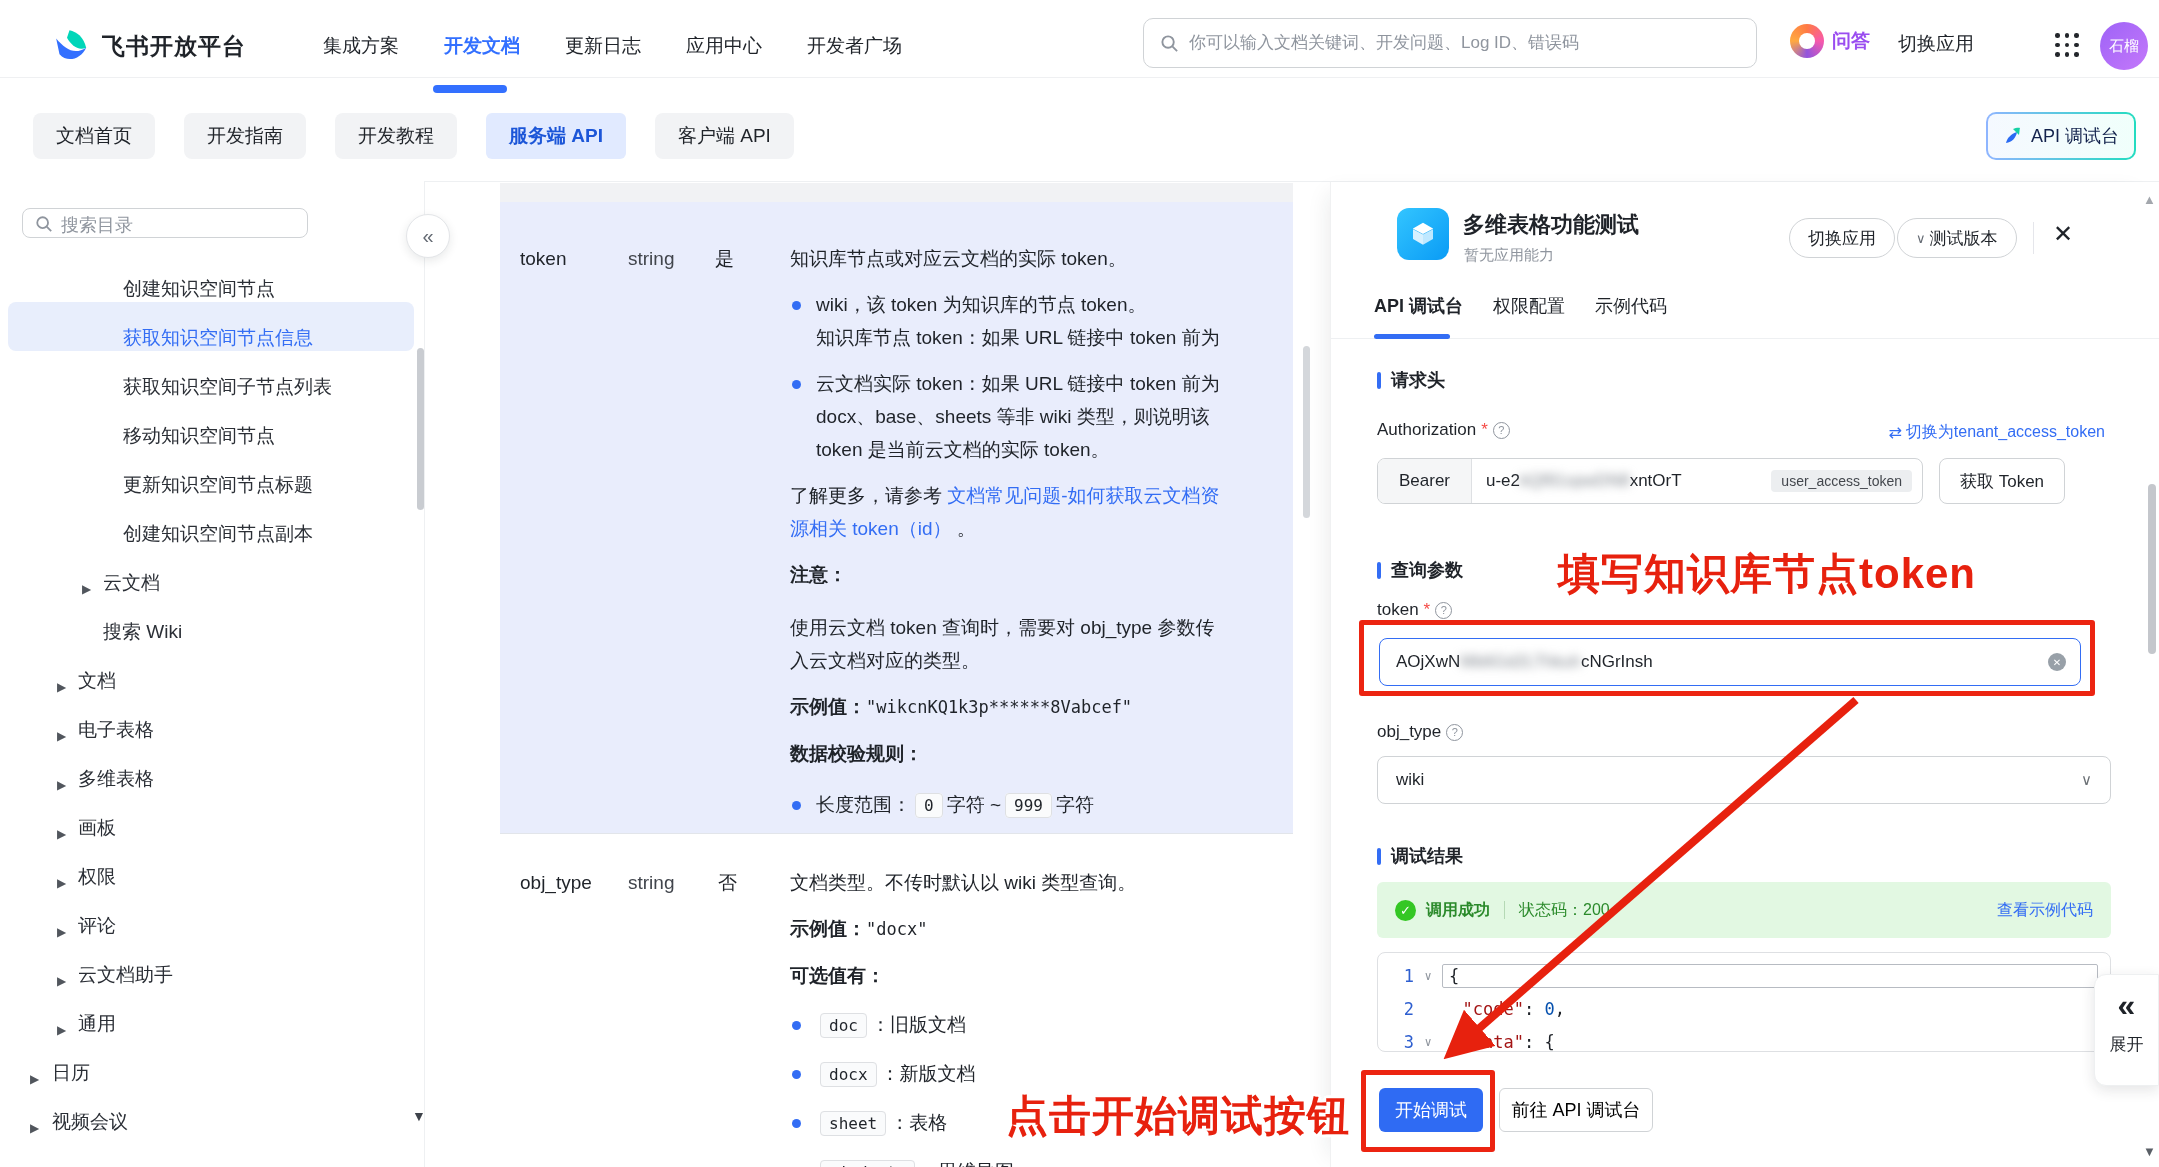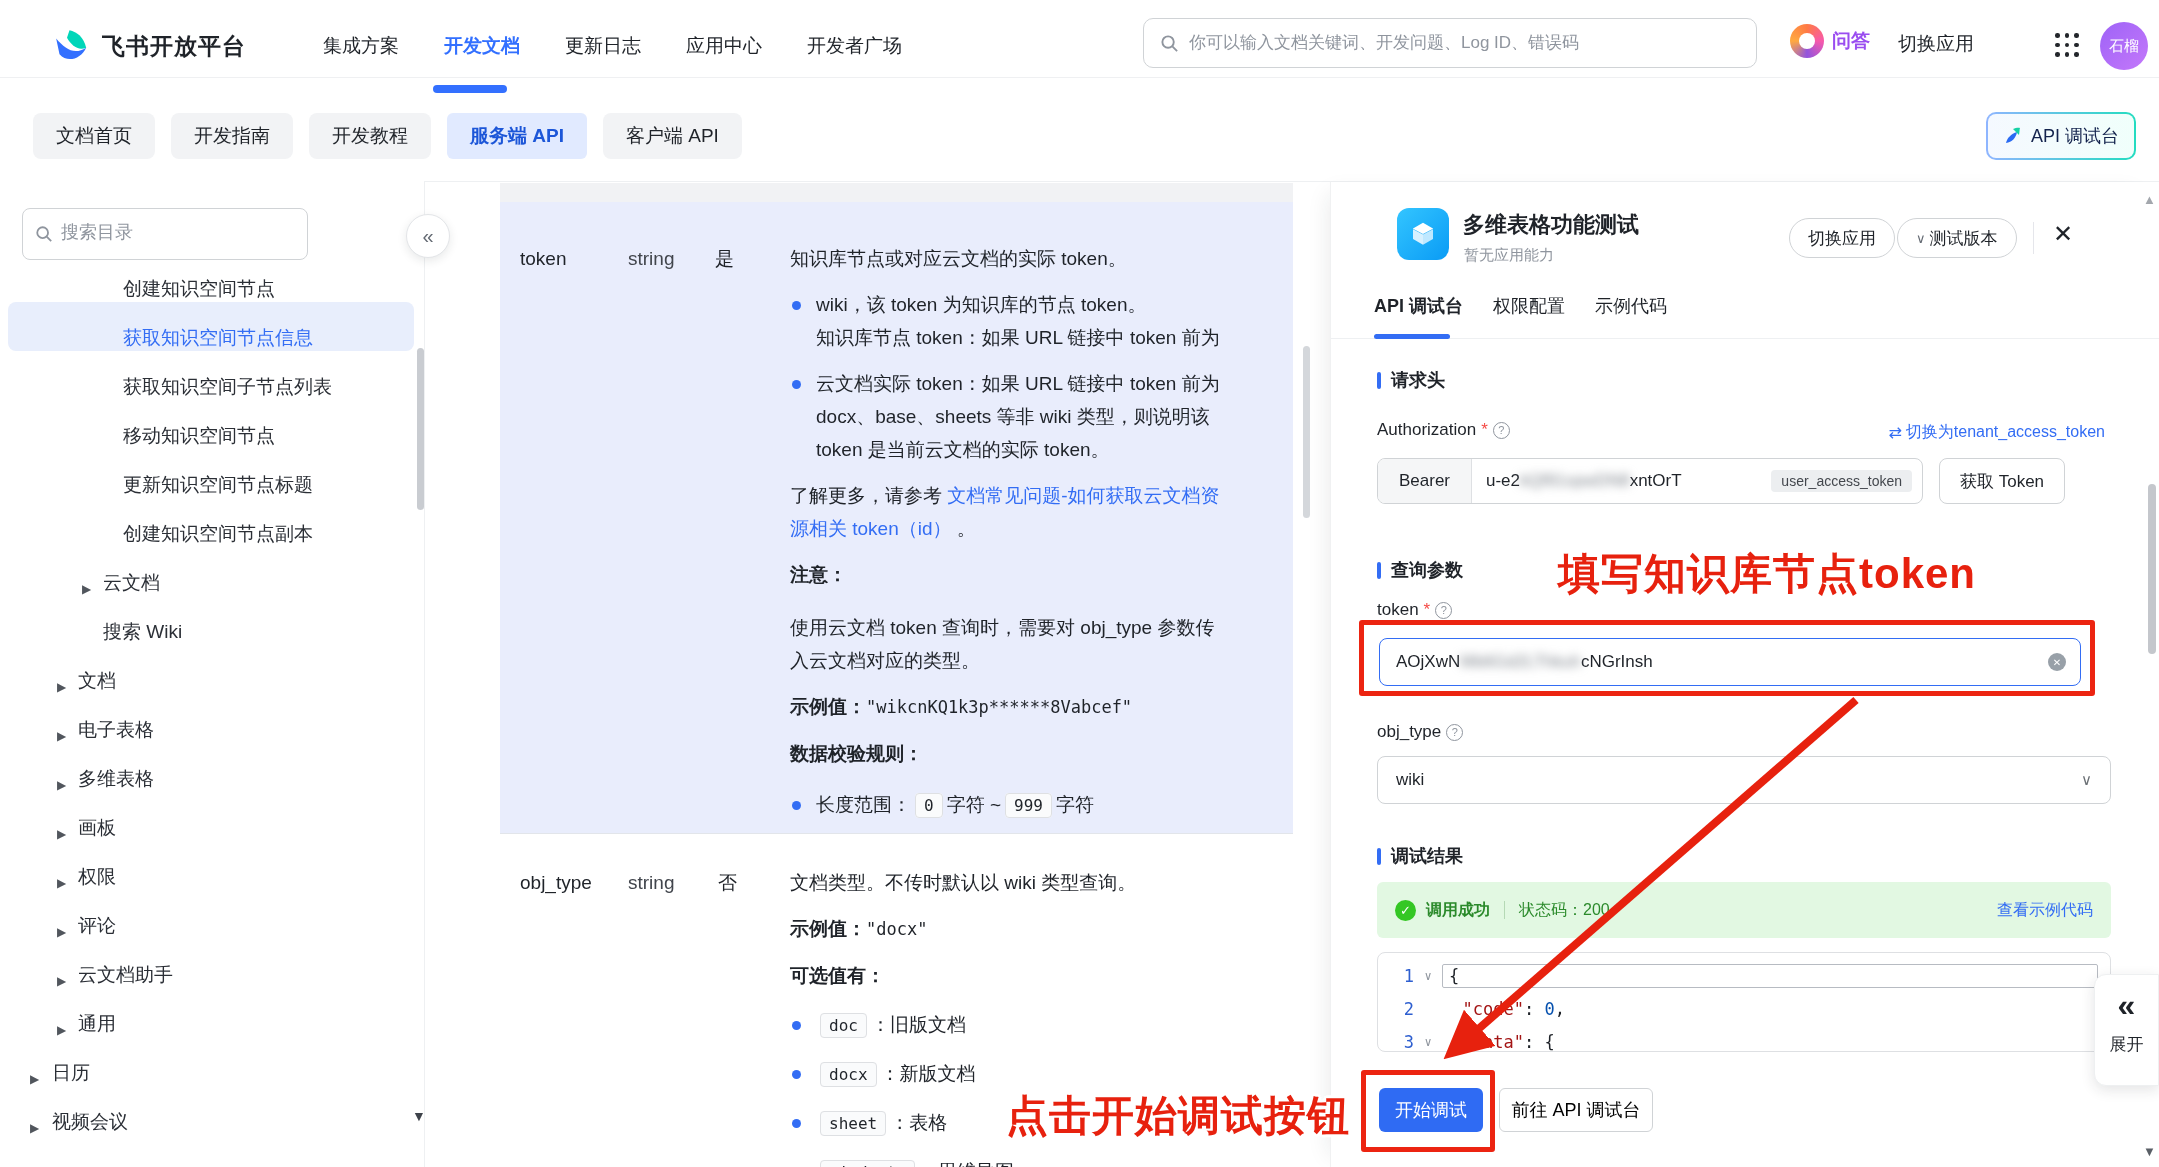--- a/index.html
+++ b/index.html
@@ -22,31 +22,31 @@
   .qa-ring { width:34px; height:34px; border-radius:50%; background:conic-gradient(#ff7a45,#f759ab,#9254de,#ffa940,#ff7a45); display:flex; align-items:center; justify-content:center; }
   .qa-hole { width:16px; height:16px; border-radius:50%; background:#fff; }
   .qa-label { font-size:19px; font-weight:600; color:#9a4df0; }
   .dev-console { position:absolute; left:1898px; top:31px; font-size:19px; cursor:pointer; }
   .grid-icon { position:absolute; left:2055px; top:33px; width:24px; height:24px; display:grid; grid-template-columns:repeat(3,1fr); gap:5px; cursor:pointer; }
   .grid-icon span { width:4.5px; height:4.5px; border-radius:50%; background:#23262b; }
   .avatar { position:absolute; left:2100px; top:22px; width:48px; height:48px; border-radius:50%; background:linear-gradient(135deg,#9e63f7,#c478fa); color:#fff; font-size:15px; display:flex; align-items:center; justify-content:center; cursor:pointer; }
 
   
   .subnav { position:absolute; left:0; top:93px; width:2159px; height:88px; background:#fff; }
-  .subnav-list { position:absolute; left:33px; top:20px; display:flex; gap:16px; list-style:none; }
+  .subnav-list { position:absolute; left:33px; top:20px; display:flex; gap:29px; list-style:none; }
   .subnav-list li { height:46px; padding:0 23px; display:flex; align-items:center; background:#f2f3f5; border-radius:8px; font-size:19px; cursor:pointer; white-space:nowrap; }
   .subnav-list li.active { background:#e1eaff; color:#1c56d8; font-weight:700;border-radius:6px; }
   .api-console-btn { position:absolute; left:1986px; top:19px; width:150px; height:48px; border-radius:10px; padding:2px; background:linear-gradient(90deg,#8fb5ff,#23dcc0); cursor:pointer; }
   .api-console-inner { width:100%; height:100%; border-radius:8px; background:linear-gradient(90deg,#f5f9ff,#f0fffb); display:flex; align-items:center; justify-content:center; gap:8px; font-size:18px; color:#13234d; }
   .hline { position:absolute; left:424px; top:181px; width:1735px; height:1px; background:#eef0f2; }
   .vline { position:absolute; left:424px; top:182px; width:1px; height:985px; background:#eef0f2; }
 
   
   .sidebar { position:absolute; left:0; top:182px; width:424px; height:985px; background:#fff; overflow:hidden; }
-  .side-search { position:absolute; left:22px; top:26px; width:286px; height:52px; border:1px solid #d0d3d6; border-radius:8px; display:flex; align-items:flex-end; padding:16px 12px; gap:8px; }
+  .side-search { position:absolute; left:22px; top:26px; width:286px; height:30px; border:1px solid #d0d3d6; border-radius:8px; display:flex; align-items:flex-start; padding:6px 12px; gap:8px; }
   .side-search input { border:none; outline:none; flex:1; font-size:18px; font-family:inherit; min-width:0; }
   .side-search input::placeholder { color:#8f959e; }
   .side-list { position:absolute; left:0; top:71px; width:424px; list-style:none; }
   .side-item { height:49px; display:flex; align-items:flex-end; position:relative; font-size:19px; color:#2b2f36; margin:0 10px 0 8px; border-radius:8px; cursor:pointer; white-space:nowrap; }
   .side-item.active { background:#e8eefc; color:#336df4; }
   .side-item .caret { position:absolute; font-size:12px; color:#51565d; }
   .lv3 { padding-left:115px; }
   .lv2 { padding-left:95px; }  .lv2 .caret { left:74px; }
   .lv1 { padding-left:70px; }  .lv1 .caret { left:49px; }
   .lv0 { padding-left:44px; }  .lv0 .caret { left:22px; }

